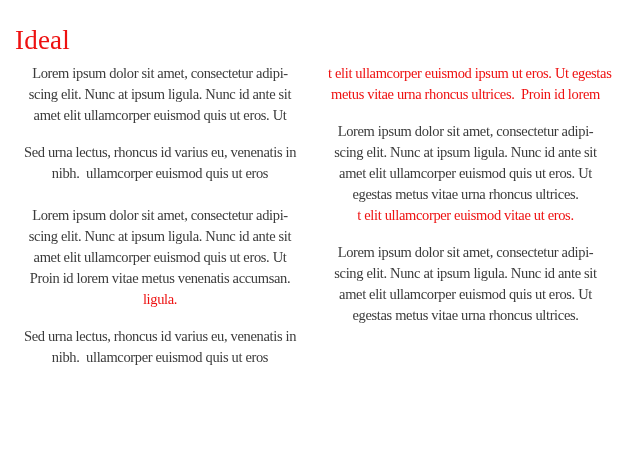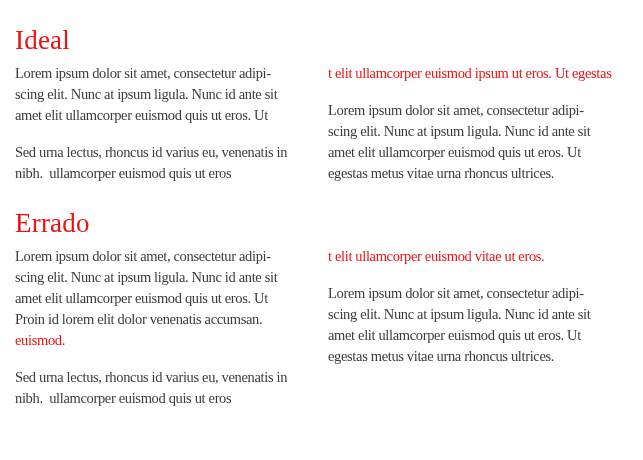--- a/index.html
+++ b/index.html
@@ -18,20 +18,21 @@
   }
   .section-errado .heading { margin-top:24px; }
   .cols { display:grid; grid-template-columns:290px 275px; column-gap:23px; }
   .para { margin:0 0 16px 0; }
   .para:last-child { margin-bottom:0; }
   .line {
     white-space:pre;
     font-size:14.5px; line-height:21px; height:21px;
     letter-spacing:-0.35px;
     color:var(--text);
+    text-align:center;
   }
   .line.red { color:var(--red); }
 </style>
 </head>
 <body>
 
 <main class="page">
 
   <section class="section section-ideal">
     <h1 class="heading">Ideal</h1>
@@ -43,41 +44,41 @@
             <div class="line">amet elit ullamcorper euismod quis ut eros. Ut</div>
           </div>
           <div class="para">
             <div class="line">Sed urna lectus, rhoncus id varius eu, venenatis in</div>
             <div class="line">nibh.  ullamcorper euismod quis ut eros</div>
           </div>
         </div>
       <div class="col">
           <div class="para">
             <div class="line red">t elit ullamcorper euismod ipsum ut eros. Ut egestas</div>
+            <div class="line red">metus vitae urna rhoncus ultrices.  Proin id lorem</div>
           </div>
           <div class="para">
             <div class="line">Lorem ipsum dolor sit amet, consectetur adipi-</div>
             <div class="line">scing elit. Nunc at ipsum ligula. Nunc id ante sit</div>
             <div class="line">amet elit ullamcorper euismod quis ut eros. Ut</div>
             <div class="line">egestas metus vitae urna rhoncus ultrices.</div>
           </div>
         </div>
     </div>
   </section>
 
   <section class="section section-errado">
-    <h1 class="heading">Errado</h1>
     <div class="cols">
       <div class="col">
           <div class="para">
             <div class="line">Lorem ipsum dolor sit amet, consectetur adipi-</div>
             <div class="line">scing elit. Nunc at ipsum ligula. Nunc id ante sit</div>
             <div class="line">amet elit ullamcorper euismod quis ut eros. Ut</div>
-            <div class="line">Proin id lorem elit dolor venenatis accumsan.</div>
-            <div class="line red">euismod.</div>
+            <div class="line">Proin id lorem vitae metus venenatis accumsan.</div>
+            <div class="line red">ligula.</div>
           </div>
           <div class="para">
             <div class="line">Sed urna lectus, rhoncus id varius eu, venenatis in</div>
             <div class="line">nibh.  ullamcorper euismod quis ut eros</div>
           </div>
         </div>
       <div class="col">
           <div class="para">
             <div class="line red">t elit ullamcorper euismod vitae ut eros.</div>
           </div>

